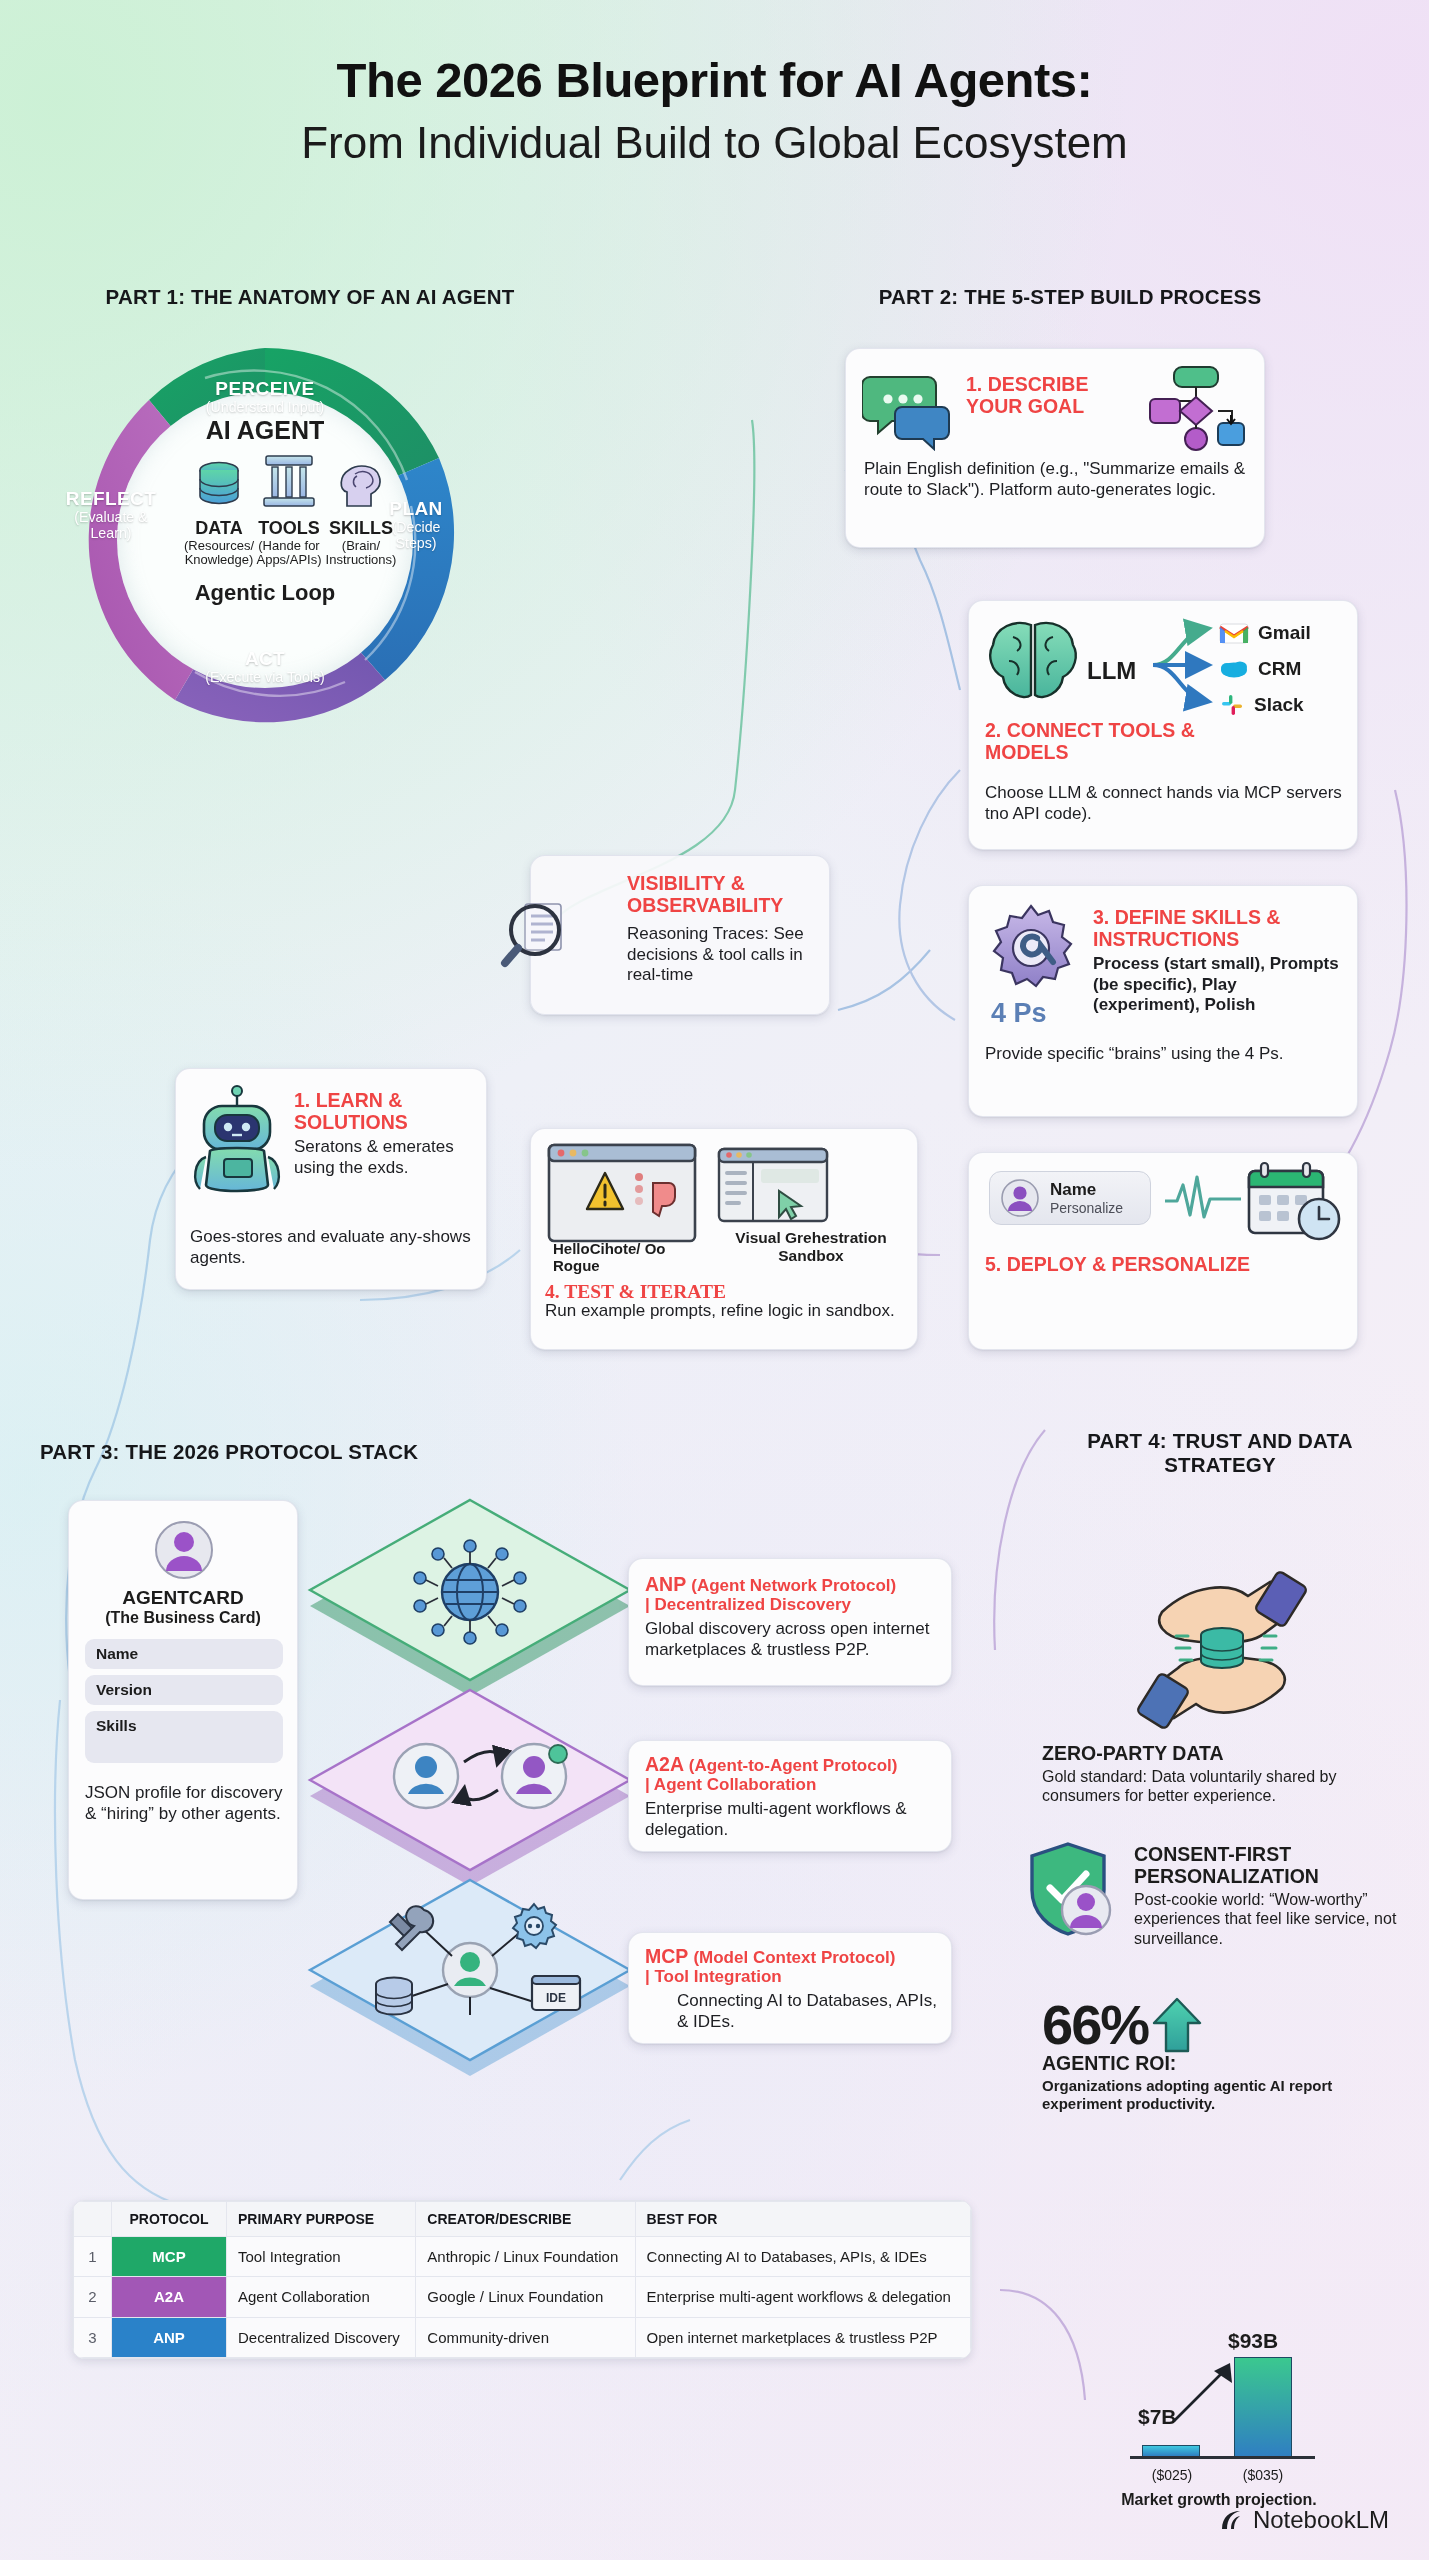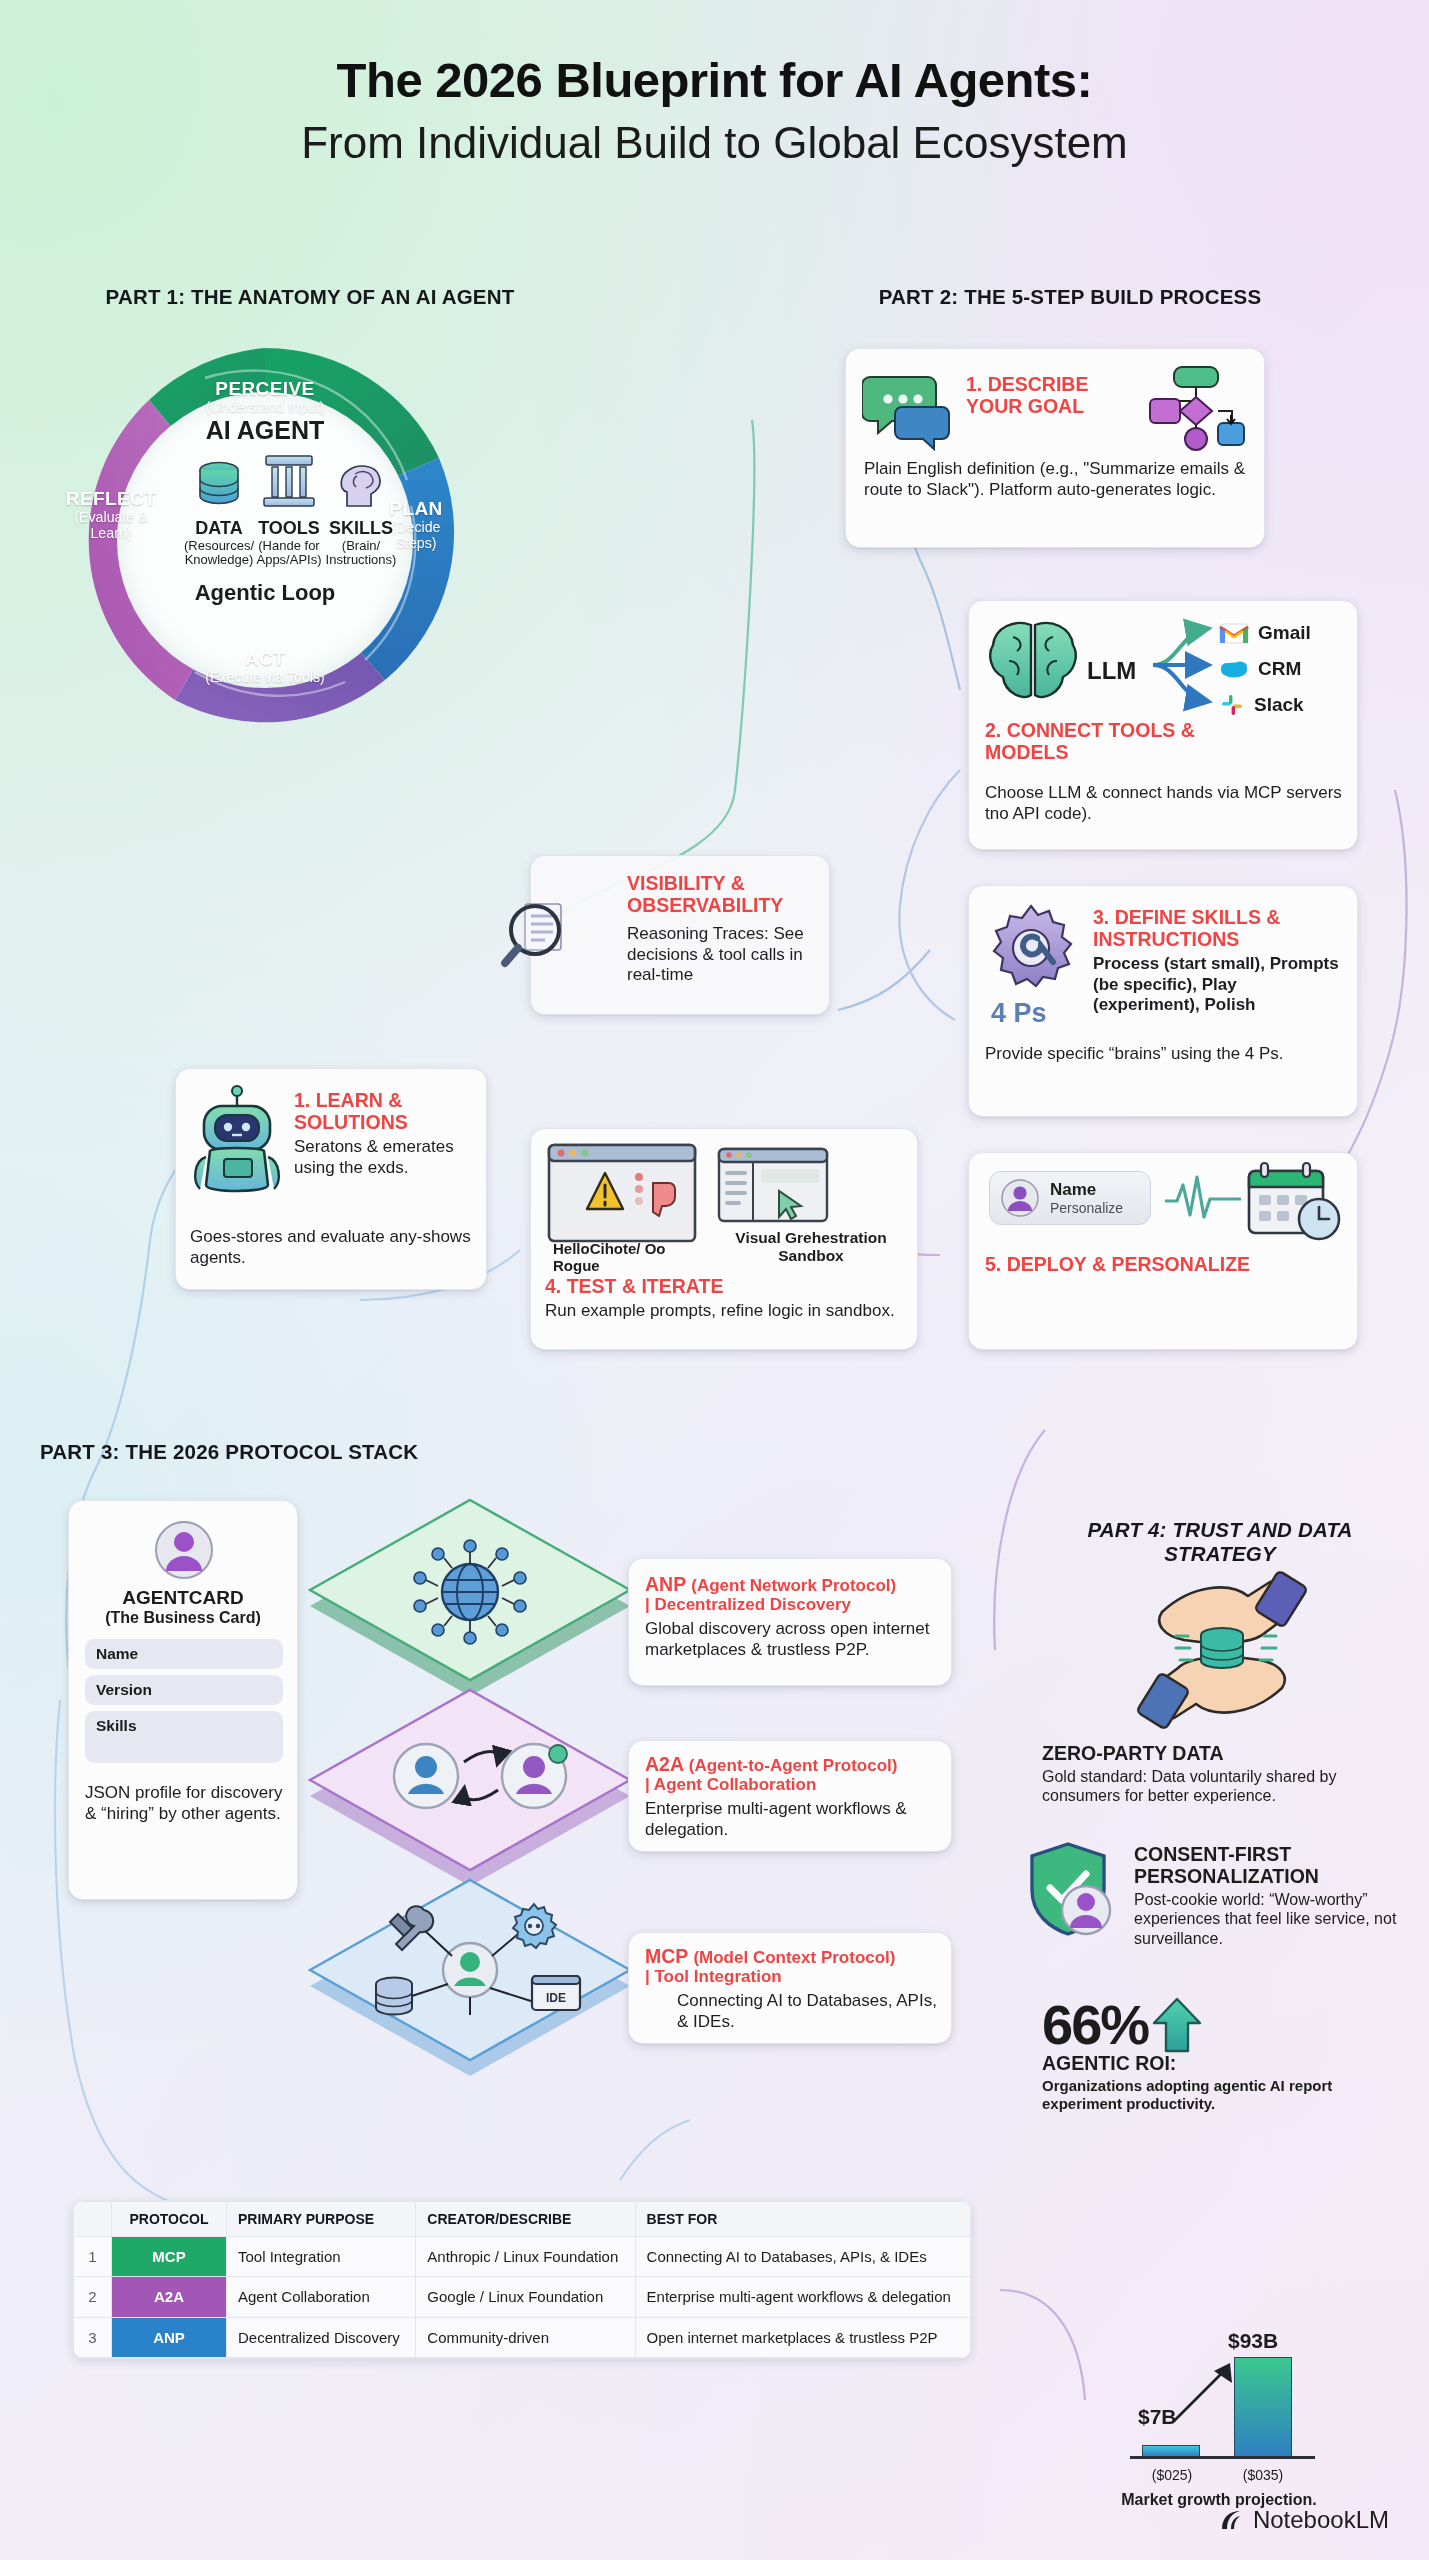--- a/index.html
+++ b/index.html
@@ -359,21 +359,21 @@
       <circle cx="22" cy="8" r="2.8" fill="#e8b963"></circle>
       <circle cx="32" cy="8" r="2.8" fill="#86c58a"></circle>
     <path d="M36 15 v59" stroke="#3b424d" stroke-width="2"></path>
     <g stroke="#aab3c0" stroke-width="4" stroke-linecap="round">
         <path d="M10 26h18M10 36h18M10 46h18M10 56h12"></path>
       </g>
     <rect x="44" y="22" width="58" height="14" rx="3" fill="#dfe8e4"></rect>
     <path d="M62 44 L62 70 L69 62 L74 72 L79 69 L74 60 L84 59 Z" fill="#7fd0a8" stroke="#2f4d42" stroke-width="2"></path>
   </svg>
   <div style="position:absolute;left:180px;top:100px;width:200px;text-align:center;font-size:15.5px;font-weight:bold;line-height:1.14;">Visual Grehestration Sandbox</div>
-  <div class="ttl" style="position:absolute;left:14px;top:146px;">4. TEST &amp; ITERATE</div>
+  <div class="ttl" style="position:absolute;left:14px;top:152px;font-family:Liberation Serif, serif;">4. TEST &amp; ITERATE</div>
   <div class="bdy" style="position:absolute;left:14px;top:172px;right:12px;">Run example prompts, refine logic in sandbox.</div>
 </div>
 
 <div class="card" style="left:968px;top:1152px;width:390px;height:198px;">
   <div style="position:absolute;left:20px;top:18px;width:162px;height:54px;border-radius:12px;background:linear-gradient(180deg,#f2f3f7,#e4e6ee);border:1px solid #cfd3de;display:flex;align-items:center;gap:10px;padding:0 10px;">
     <svg width="40" height="40" viewBox="0 0 40 40">
       <circle cx="20" cy="20" r="18" fill="#e6e7ef" stroke="#9a9cb0" stroke-width="1.6"></circle>
       <circle cx="20" cy="15" r="6.6" fill="#8b4fc0"></circle>
       <path d="M8 33 a12 10 0 0 1 24 0z" fill="#8b4fc0"></path>
     </svg>
@@ -521,21 +521,21 @@
 </div>
 <div class="card" style="left:628px;top:1932px;width:324px;height:112px;">
   <div style="position:absolute;left:16px;top:12px;right:12px;">
     <div class="ttl"><span>MCP</span>
       <span style="font-size:17px;">(Model Context Protocol)</span></div>
     <div class="ttl" style="font-size:17px;">| Tool Integration</div>
     <div class="bdy" style="margin-top:5px;margin-left:32px;">Connecting AI to Databases, APIs, &amp; IDEs.</div>
   </div>
 </div>
 
-<div class="part-head" style="left:1040px;top:1518px;width:360px;font-style:italic;">PART 4: TRUST AND DATA STRATEGY</div>
+<div class="part-head" style="left:1040px;top:1429px;width:360px;">PART 4: TRUST AND DATA STRATEGY</div>
 
 <div id="p4" style="top:1560px;">
   <svg width="200" height="175" viewBox="0 0 200 175" style="display:block;margin:0 auto;">
     <path d="M40 52 C70 24 108 22 126 36 l22 -14 20 32 -24 18 C130 86 86 84 62 80 C42 76 32 64 40 52z" fill="#f6d3b3" stroke="#2d2a27" stroke-width="2.6"></path>
     <rect x="142" y="16" width="34" height="46" rx="5" transform="rotate(32 159 39)" fill="#5b5fb5" stroke="#2d2a27" stroke-width="2.4"></rect>
     <path d="M160 128 C130 156 92 158 74 144 l-22 14 -20 -32 24 -18 C70 94 114 96 138 100 C158 104 168 116 160 128z" fill="#f6d3b3" stroke="#2d2a27" stroke-width="2.6"></path>
     <rect x="24" y="118" width="34" height="46" rx="5" transform="rotate(32 41 141)" fill="#4d72b5" stroke="#2d2a27" stroke-width="2.4"></rect>
     <g transform="translate(78,68)">
       <ellipse cx="22" cy="7" rx="21" ry="7" fill="#3bbaa5" stroke="#1d4a46" stroke-width="2"></ellipse>
       <path d="M1 7 v26 a21 7 0 0 0 42 0 V7" fill="#3bbaa5" stroke="#1d4a46" stroke-width="2"></path>

